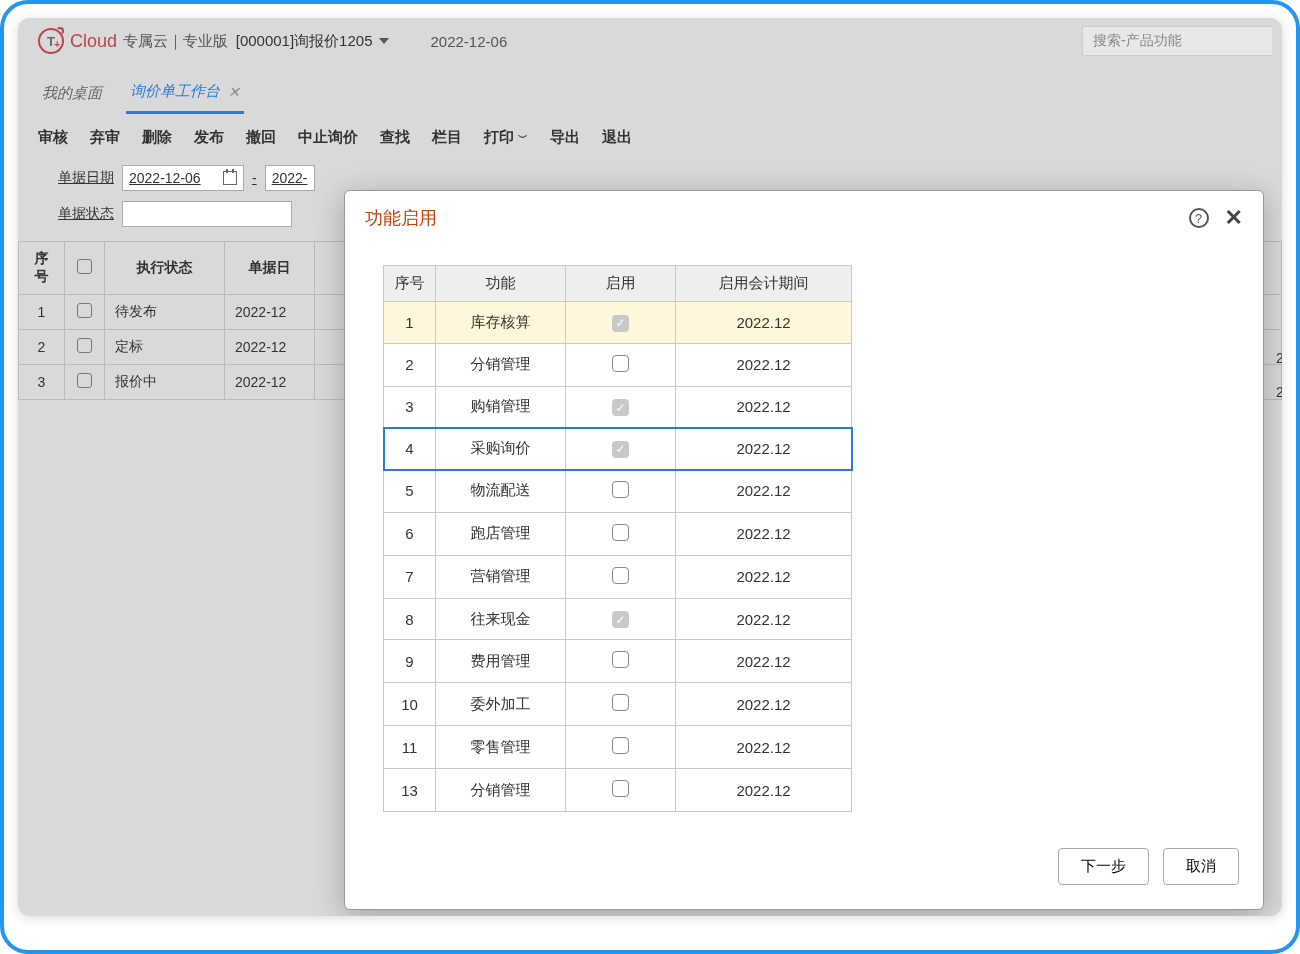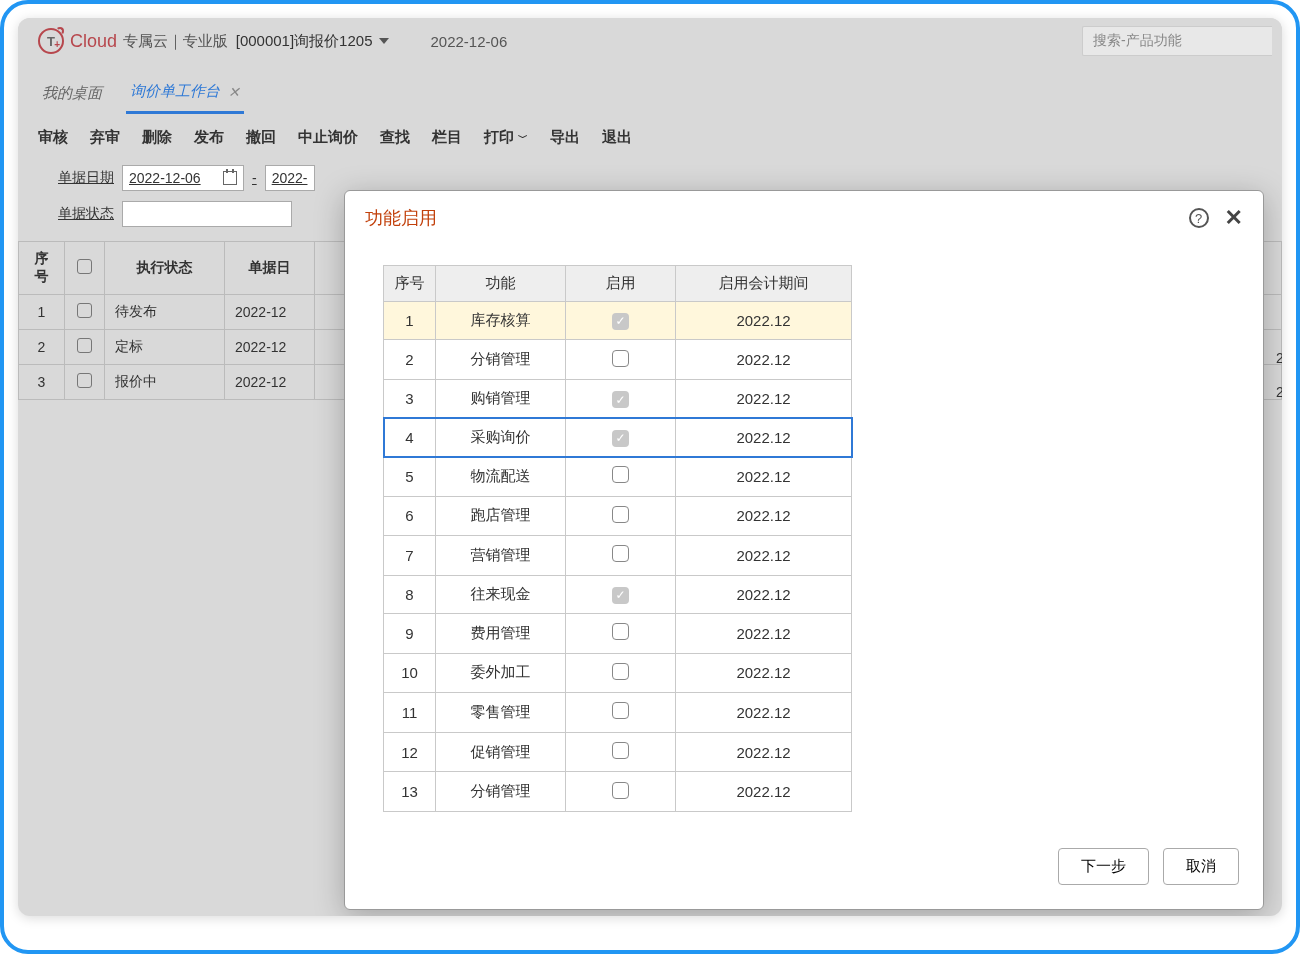--- a/index.html
+++ b/index.html
@@ -270,26 +270,20 @@
                 <td class="col-enable"><span class="chk off"></span></td>
                 <td class="col-period">2022.12</td>
               </tr>
               <tr>
                 <td class="col-seq">11</td>
                 <td class="col-name">零售管理</td>
                 <td class="col-enable"><span class="chk off"></span></td>
                 <td class="col-period">2022.12</td>
               </tr>
               <tr>
-                <td class="col-seq">12</td>
-                <td class="col-name">促销管理</td>
-                <td class="col-enable"><span class="chk off"></span></td>
-                <td class="col-period">2022.12</td>
-              </tr>
-              <tr>
                 <td class="col-seq">13</td>
                 <td class="col-name">分销管理</td>
                 <td class="col-enable"><span class="chk off"></span></td>
                 <td class="col-period">2022.12</td>
               </tr>
             </tbody>
         </table>
       </div>
       <div class="modal-foot">
         <button class="btn">下一步</button>

